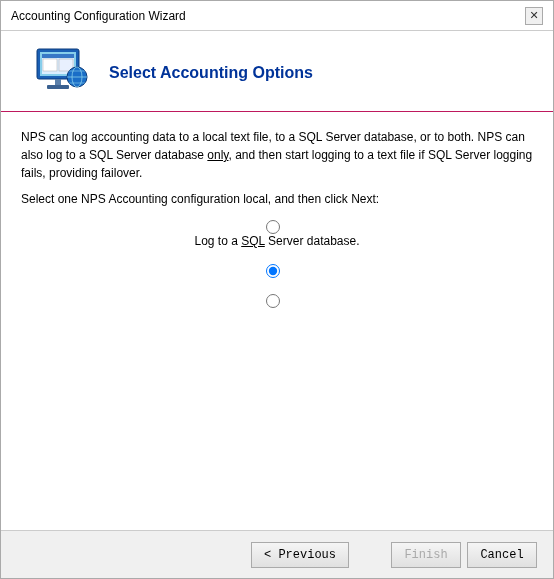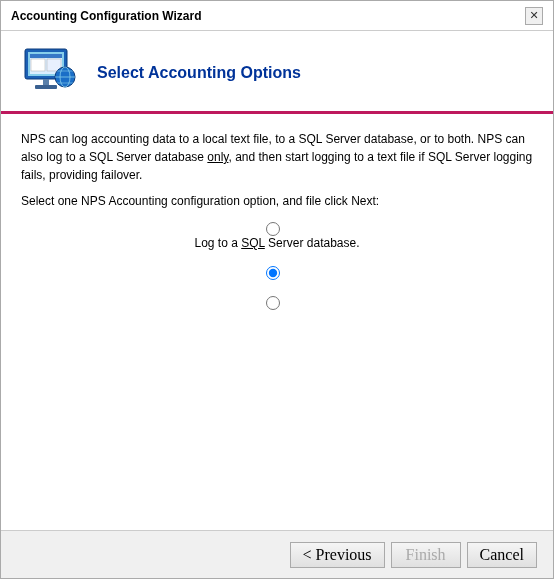--- a/index.html
+++ b/index.html
@@ -26,39 +26,39 @@
       border-bottom: 1px solid #ccc;
       padding: 6px 10px;
       display: flex;
       align-items: center;
       justify-content: space-between;
       height: 30px;
     }
     .title-bar-text {
       font-size: 12px;
       color: #000;
-      font-weight: bold;
+      font-weight: normal;
     }
     .title-bar-close {
       width: 18px;
       height: 18px;
       border: 1px solid #aaa;
       background: #f0f0f0;
       cursor: pointer;
       display: flex;
       align-items: center;
       justify-content: center;
       font-size: 11px;
       color: #333;
     }
     .header-section {
       display: flex;
       align-items: center;
-      padding: 16px 20px 12px 20px;
-      border-bottom: 3px solid #be185d;
+      padding: 16px 20px 12px 32px;
+      border-bottom: 1px solid #be185d;
       background: #fff;
     }
     .header-icon {
       width: 60px;
       height: 52px;
       margin-right: 16px;
       flex-shrink: 0;
     }
     .header-title {
       font-size: 16px;
@@ -113,30 +113,31 @@
       align-items: center;
       justify-content: flex-end;
       gap: 6px;
       background: #f0f0f0;
       height: 48px;
     }
     .btn {
       min-width: 70px;
       height: 26px;
       padding: 0 12px;
-      font-size: 16px;
+      font-size: 12px;
       border: 1px solid #aaa;
       background: linear-gradient(to bottom, #f5f5f5, #e0e0e0);
       cursor: pointer;
       color: #000;
-      font-family: Liberation Serif, serif;
+      font-family: Liberation Mono, monospace;
     }
     .btn:disabled {
       color: #aaa;
       cursor: default;
+      margin-left: 36px;
     }
     .btn-next {
       border: 2px solid #0060c0;
       background: linear-gradient(to bottom, #f0f7ff, #daeeff);
     }
     
     .monitor-svg {
       width: 56px;
       height: 50px;
     }
@@ -178,21 +179,21 @@
         <line x1="36" y1="36" x2="52" y2="36" stroke="#87ceeb" stroke-width="0.6"></line>
       </svg>
     </div>
     <h1 class="header-title">Select Accounting Options</h1>
   </div>
 
   <div class="content-area">
     <p class="description-text">
       <span>NPS can log accounting data to a local text file, to a SQL Server database, or to both. NPS can also log to a SQL Server database </span><u>only</u><span>, and then start logging to a text file if SQL Server logging fails, providing failover.</span>
     </p>
-    <p class="instruction-text">Select one NPS Accounting configuration option, and file click Next:</p>
+    <p class="instruction-text">Select one NPS Accounting configuration local, and then click Next:</p>
 
     <label class="radio-option">
       <input type="radio" name="accounting-option" style="">
       <span class="radio-label">Log to a <u>SQL</u> Server database.</span>
     </label>
 
     <label class="radio-option">
       <input type="radio" name="accounting-option" checked="" style="">
     </label>
 

